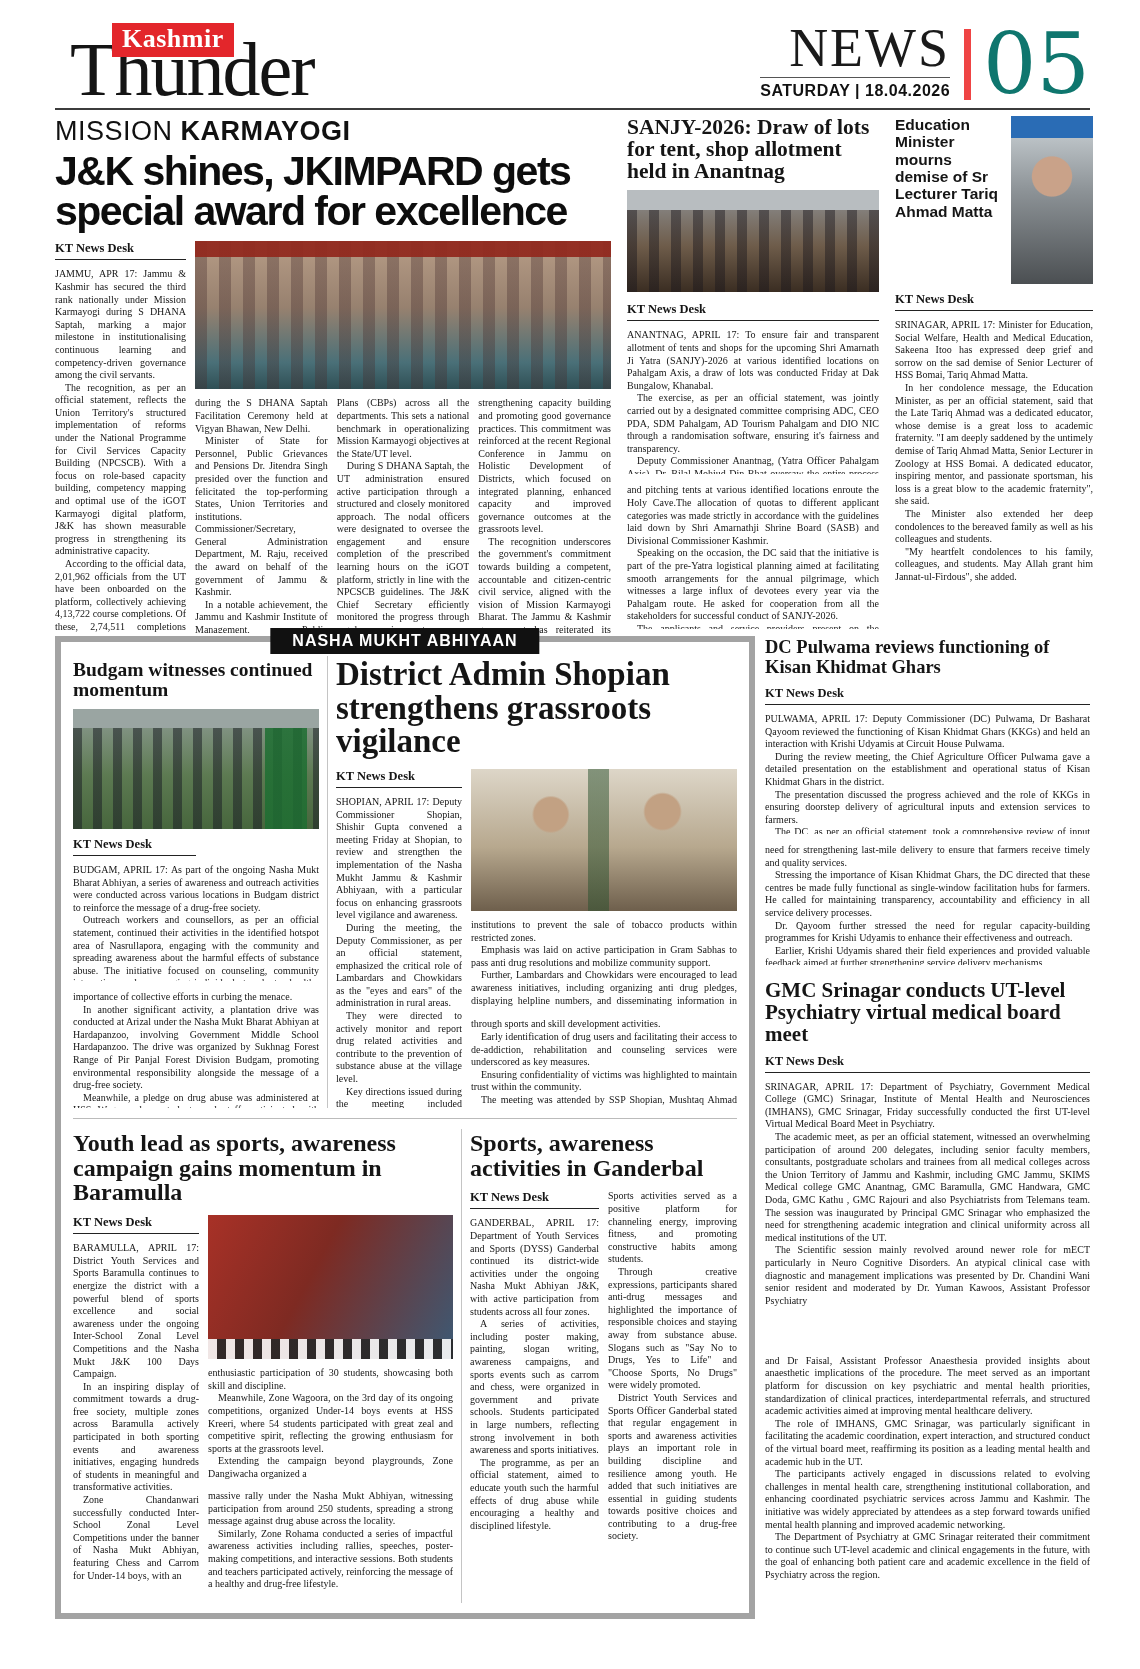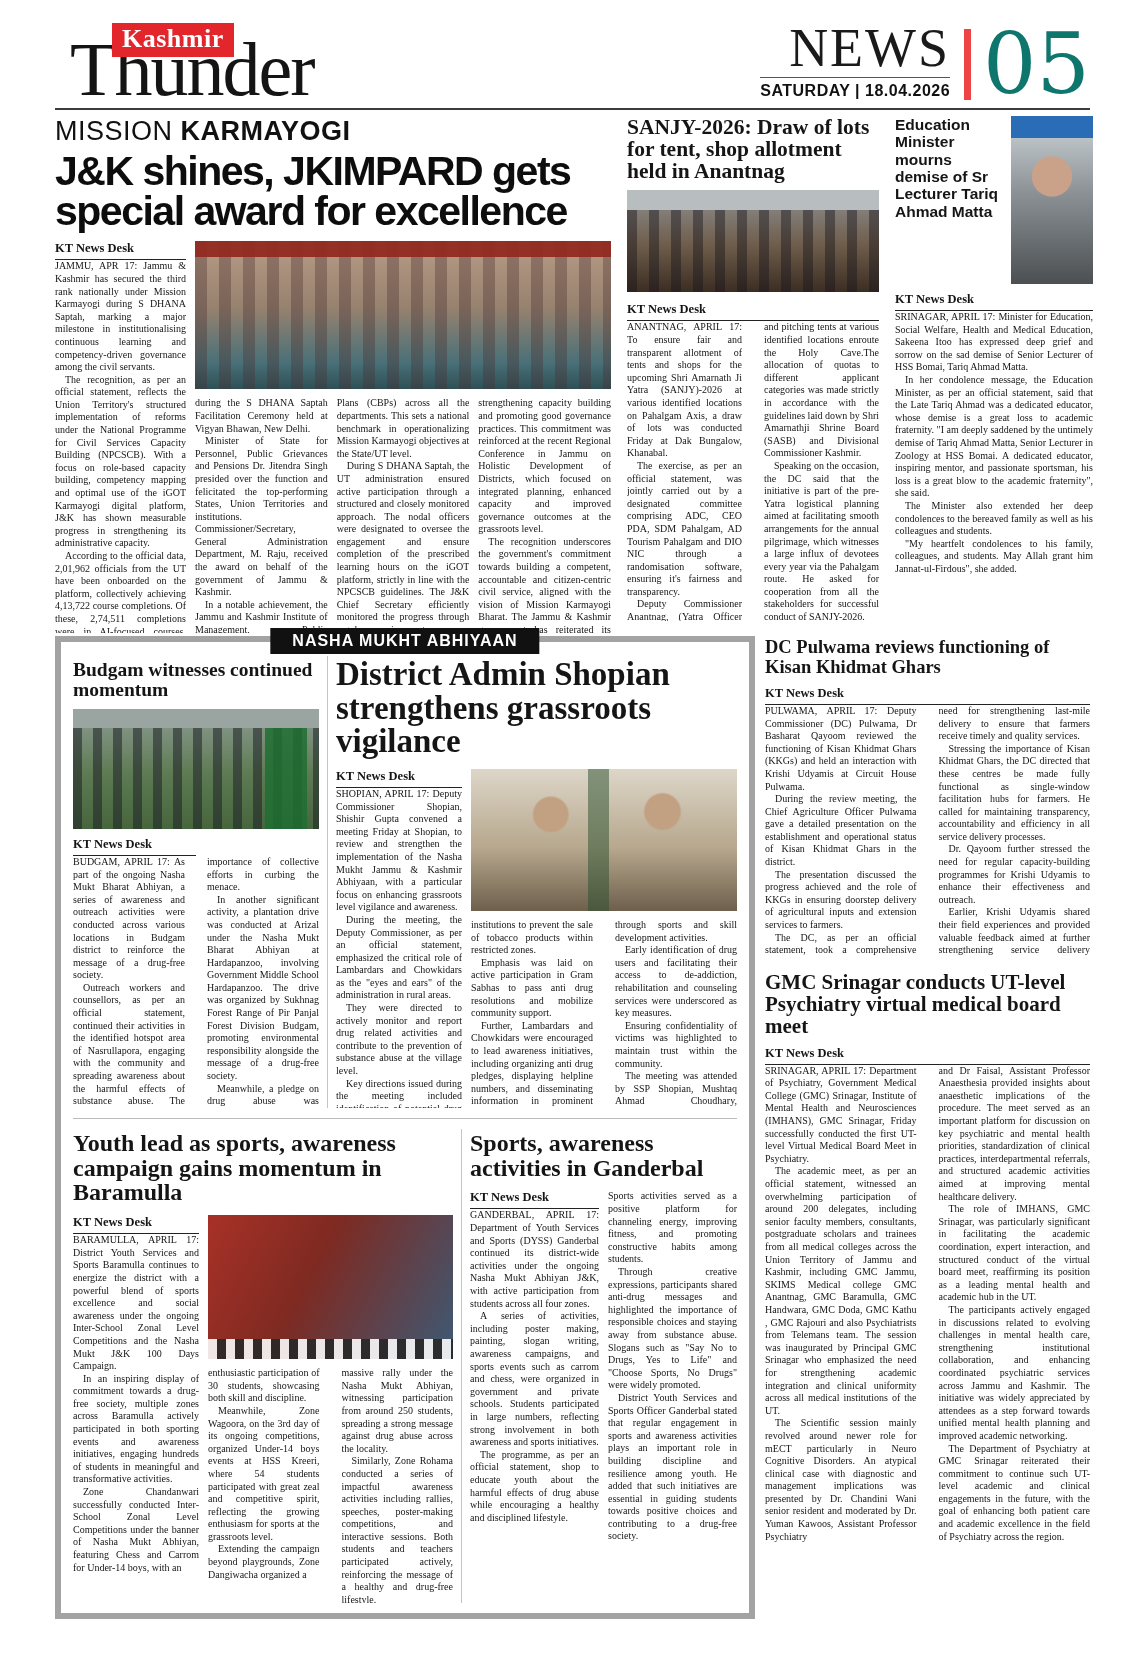--- a/index.html
+++ b/index.html
@@ -22,21 +22,21 @@
   .news-word { font-family:"Liberation Serif", serif; font-size:54px; line-height:0.9;
     letter-spacing:2px; color:#1a1a1a; border-bottom:1px solid #555; padding-bottom:4px; }
   .news-date { font-family:"Liberation Sans", sans-serif; font-weight:bold; font-size:16px;
     letter-spacing:0.5px; margin-top:4px; color:#111; }
   .pagenum { font-family:"DejaVu Serif", serif; font-size:84px; line-height:0.85;
     color:#0f766e; border-left:7px solid #ef4444; padding-left:12px; }
   .mast-rule { border-top:2px solid #3c3c3c; margin:8px 50px 0 55px; }
 
   
   .byline { font-family:"Liberation Serif", serif; font-weight:bold; font-size:12.5px;
-    border-bottom:1.5px solid #222; padding-bottom:3px; margin:0 0 0 0; }
+    border-bottom:1.5px solid #222; padding-bottom:3px; margin:0 0 8px 0; }
   .bt p { font-size:10px; line-height:1.26; text-align:justify; margin:0; }
   .bt p + p { text-indent:10px; }
   .bt { overflow:hidden; }
   .divider-v { width:1px; background:#c4c4c4; align-self:stretch; }
   .photo { background-color:#888; background-repeat:no-repeat; }
 
   
   .top-section { display:flex; gap:8px; padding:6px 50px 0 55px; height:512px;
     box-sizing:border-box; }
   .story-karmayogi { width:556px; flex-shrink:0; }
@@ -57,21 +57,21 @@
   .k-col { flex:1; }
 
   .story-sanjy { width:252px; flex-shrink:0; }
   .headline-sanjy { font-family:"Liberation Serif", serif; font-weight:bold; font-size:21.5px;
     line-height:1.03; margin:0 0 8px 0; }
   .photo-sanjy { height:102px; margin-bottom:10px;
     background-image:
       linear-gradient(180deg, #b8bdc0 0 20%, rgba(0,0,0,0) 20%),
       repeating-linear-gradient(90deg, rgba(25,22,28,.45) 0 10px, rgba(0,0,0,0) 10px 22px),
       linear-gradient(180deg, #8e9194 0%, #6e5c4a 55%, #3a2d22 100%); }
-  .two-cols { display:flex; gap:22px; overflow:hidden; }
+  .two-cols { display:flex; gap:10px; overflow:hidden;flex-direction:column; }
   .two-cols > div { flex:1; }
   .sanjy-cols { height:300px; }
 
   .story-edu { flex:1; }
   .edu-head { display:flex; gap:6px; }
   .headline-edu { font-family:"Liberation Sans", sans-serif; font-weight:bold; font-size:15.5px;
     line-height:1.12; width:110px; margin:0; }
   .photo-edu { width:82px; height:168px; flex-shrink:0;
     background-image:
       linear-gradient(180deg, #2a6cb5 0 13%, rgba(0,0,0,0) 13%),
@@ -330,21 +330,21 @@
         <div class="divider-v"></div>
 
         <article class="story-ganderbal">
           <h2 class="headline-ganderbal">Sports, awareness activities in Ganderbal</h2>
           <div class="gan-grid">
             <div>
               <div class="byline">KT News Desk</div>
               <div class="bt">
                   <p>GANDERBAL, APRIL 17: Department of Youth Services and Sports (DYSS) Ganderbal continued its district-wide activities under the ongoing Nasha Mukt Abhiyan J&amp;K, with active participation from students across all four zones.</p>
                   <p>A series of activities, including poster making, painting, slogan writing, awareness campaigns, and sports events such as carrom and chess, were organized in government and private schools. Students participated in large numbers, reflecting strong involvement in both awareness and sports initiatives.</p>
-                  <p>The programme, as per an official statement, shop to educate youth about the harmful effects of drug abuse while encouraging a healthy and disciplined lifestyle.</p>
+                  <p>The programme, as per an official statement, aimed to educate youth such the harmful effects of drug abuse while encouraging a healthy and disciplined lifestyle.</p>
                 </div>
             </div>
             <div class="bt">
                 <p>Sports activities served as a positive platform for channeling energy, improving fitness, and promoting constructive habits among students.</p>
                 <p>Through creative expressions, participants shared anti-drug messages and highlighted the importance of responsible choices and staying away from substance abuse. Slogans such as "Say No to Drugs, Yes to Life" and "Choose Sports, No Drugs" were widely promoted.</p>
                 <p>District Youth Services and Sports Officer Ganderbal stated that regular engagement in sports and awareness activities plays an important role in building discipline and resilience among youth. He added that such initiatives are essential in guiding students towards positive choices and contributing to a drug-free society.</p>
               </div>
           </div>
         </article>
 

